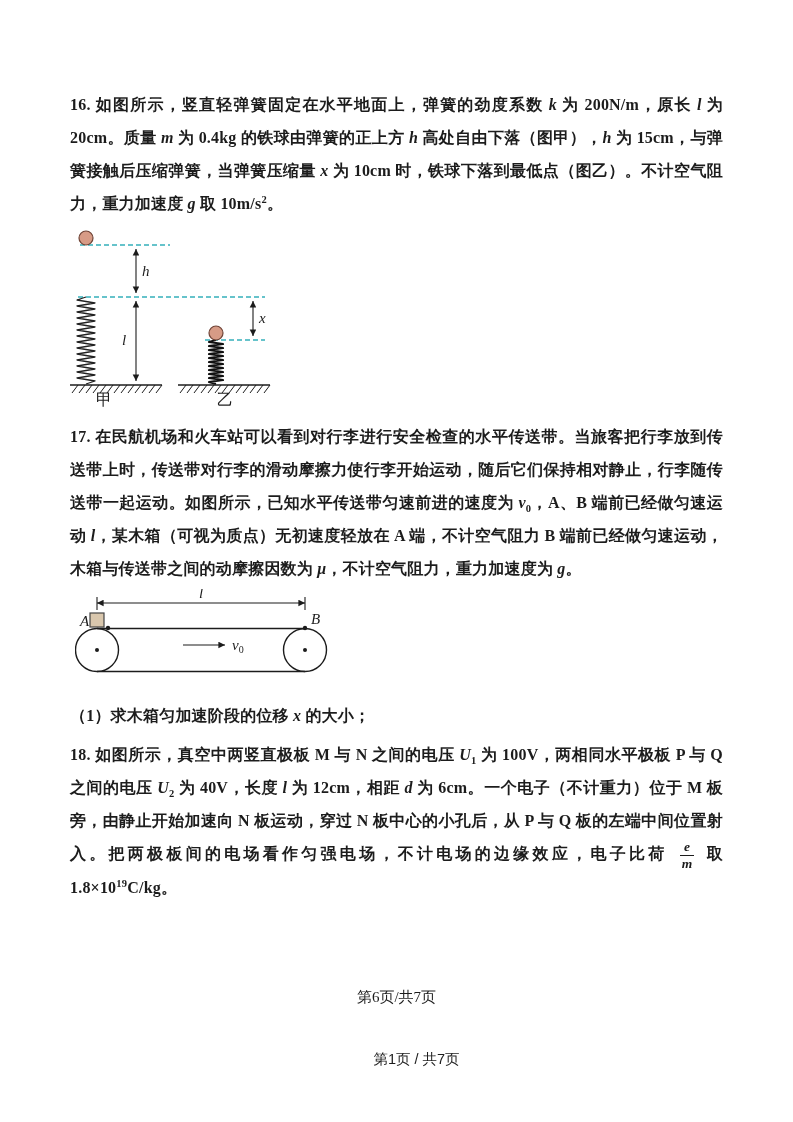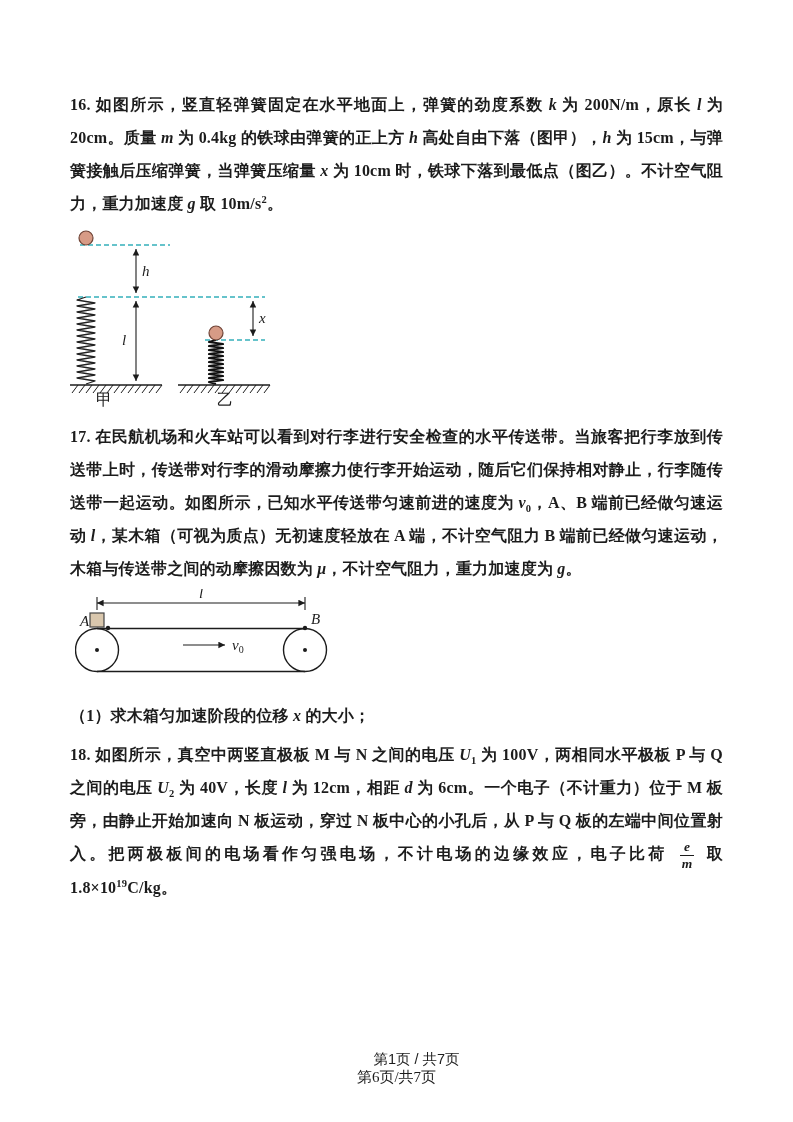--- a/index.html
+++ b/index.html
@@ -41,21 +41,21 @@
   .hatch  { stroke:#1c1c1c; stroke-width:1; fill:none; }
   .beltline { stroke:#1c1c1c; stroke-width:1.4; fill:none; }
   .dot { fill:#1c1c1c; }
   .svgtext { font-family:"Liberation Serif","DejaVu Serif",serif; font-size:15px; fill:#1c1c1c; }
   .svgtext-cn { font-family:"Liberation Serif","DejaVu Serif",serif; font-size:16px; fill:#1c1c1c; }
   .it { font-style:italic; }
   .footer {
     position:absolute; left:0; right:0; text-align:center;
     font-size:15px; color:#1c1c1c;
   }
-  .footer-inner { top:1068px; }
+  .footer-inner { top:988px; }
   .footer-outer { top:1050px; font-family:"Liberation Sans","DejaVu Sans",sans-serif; font-size:14.5px;margin-left:40px; }
 </style>
 </head>
 <body>
 
 <div class="page">
 
   <section class="question">
     <p class="para"><span>16. 如图所示，竖直轻弹簧固定在水平地面上，弹簧的劲度系数 </span><span class="i">k</span><span> 为 200N/m，原长 </span><span class="i">l</span><span> 为 20cm。质量 </span><span class="i">m</span><span> 为 0.4kg 的铁球由弹簧的正上方 </span><span class="i">h</span><span> 高处自由下落（图甲），</span><span class="i">h</span><span> 为 15cm，与弹簧接触后压缩弹簧，当弹簧压缩量 </span><span class="i">x</span><span> 为 10cm 时，铁球下落到最低点（图乙）。不计空气阻力，重力加速度 </span><span class="i">g</span><span> 取 10m/s</span><sup>2</sup><span>。</span></p>
 

